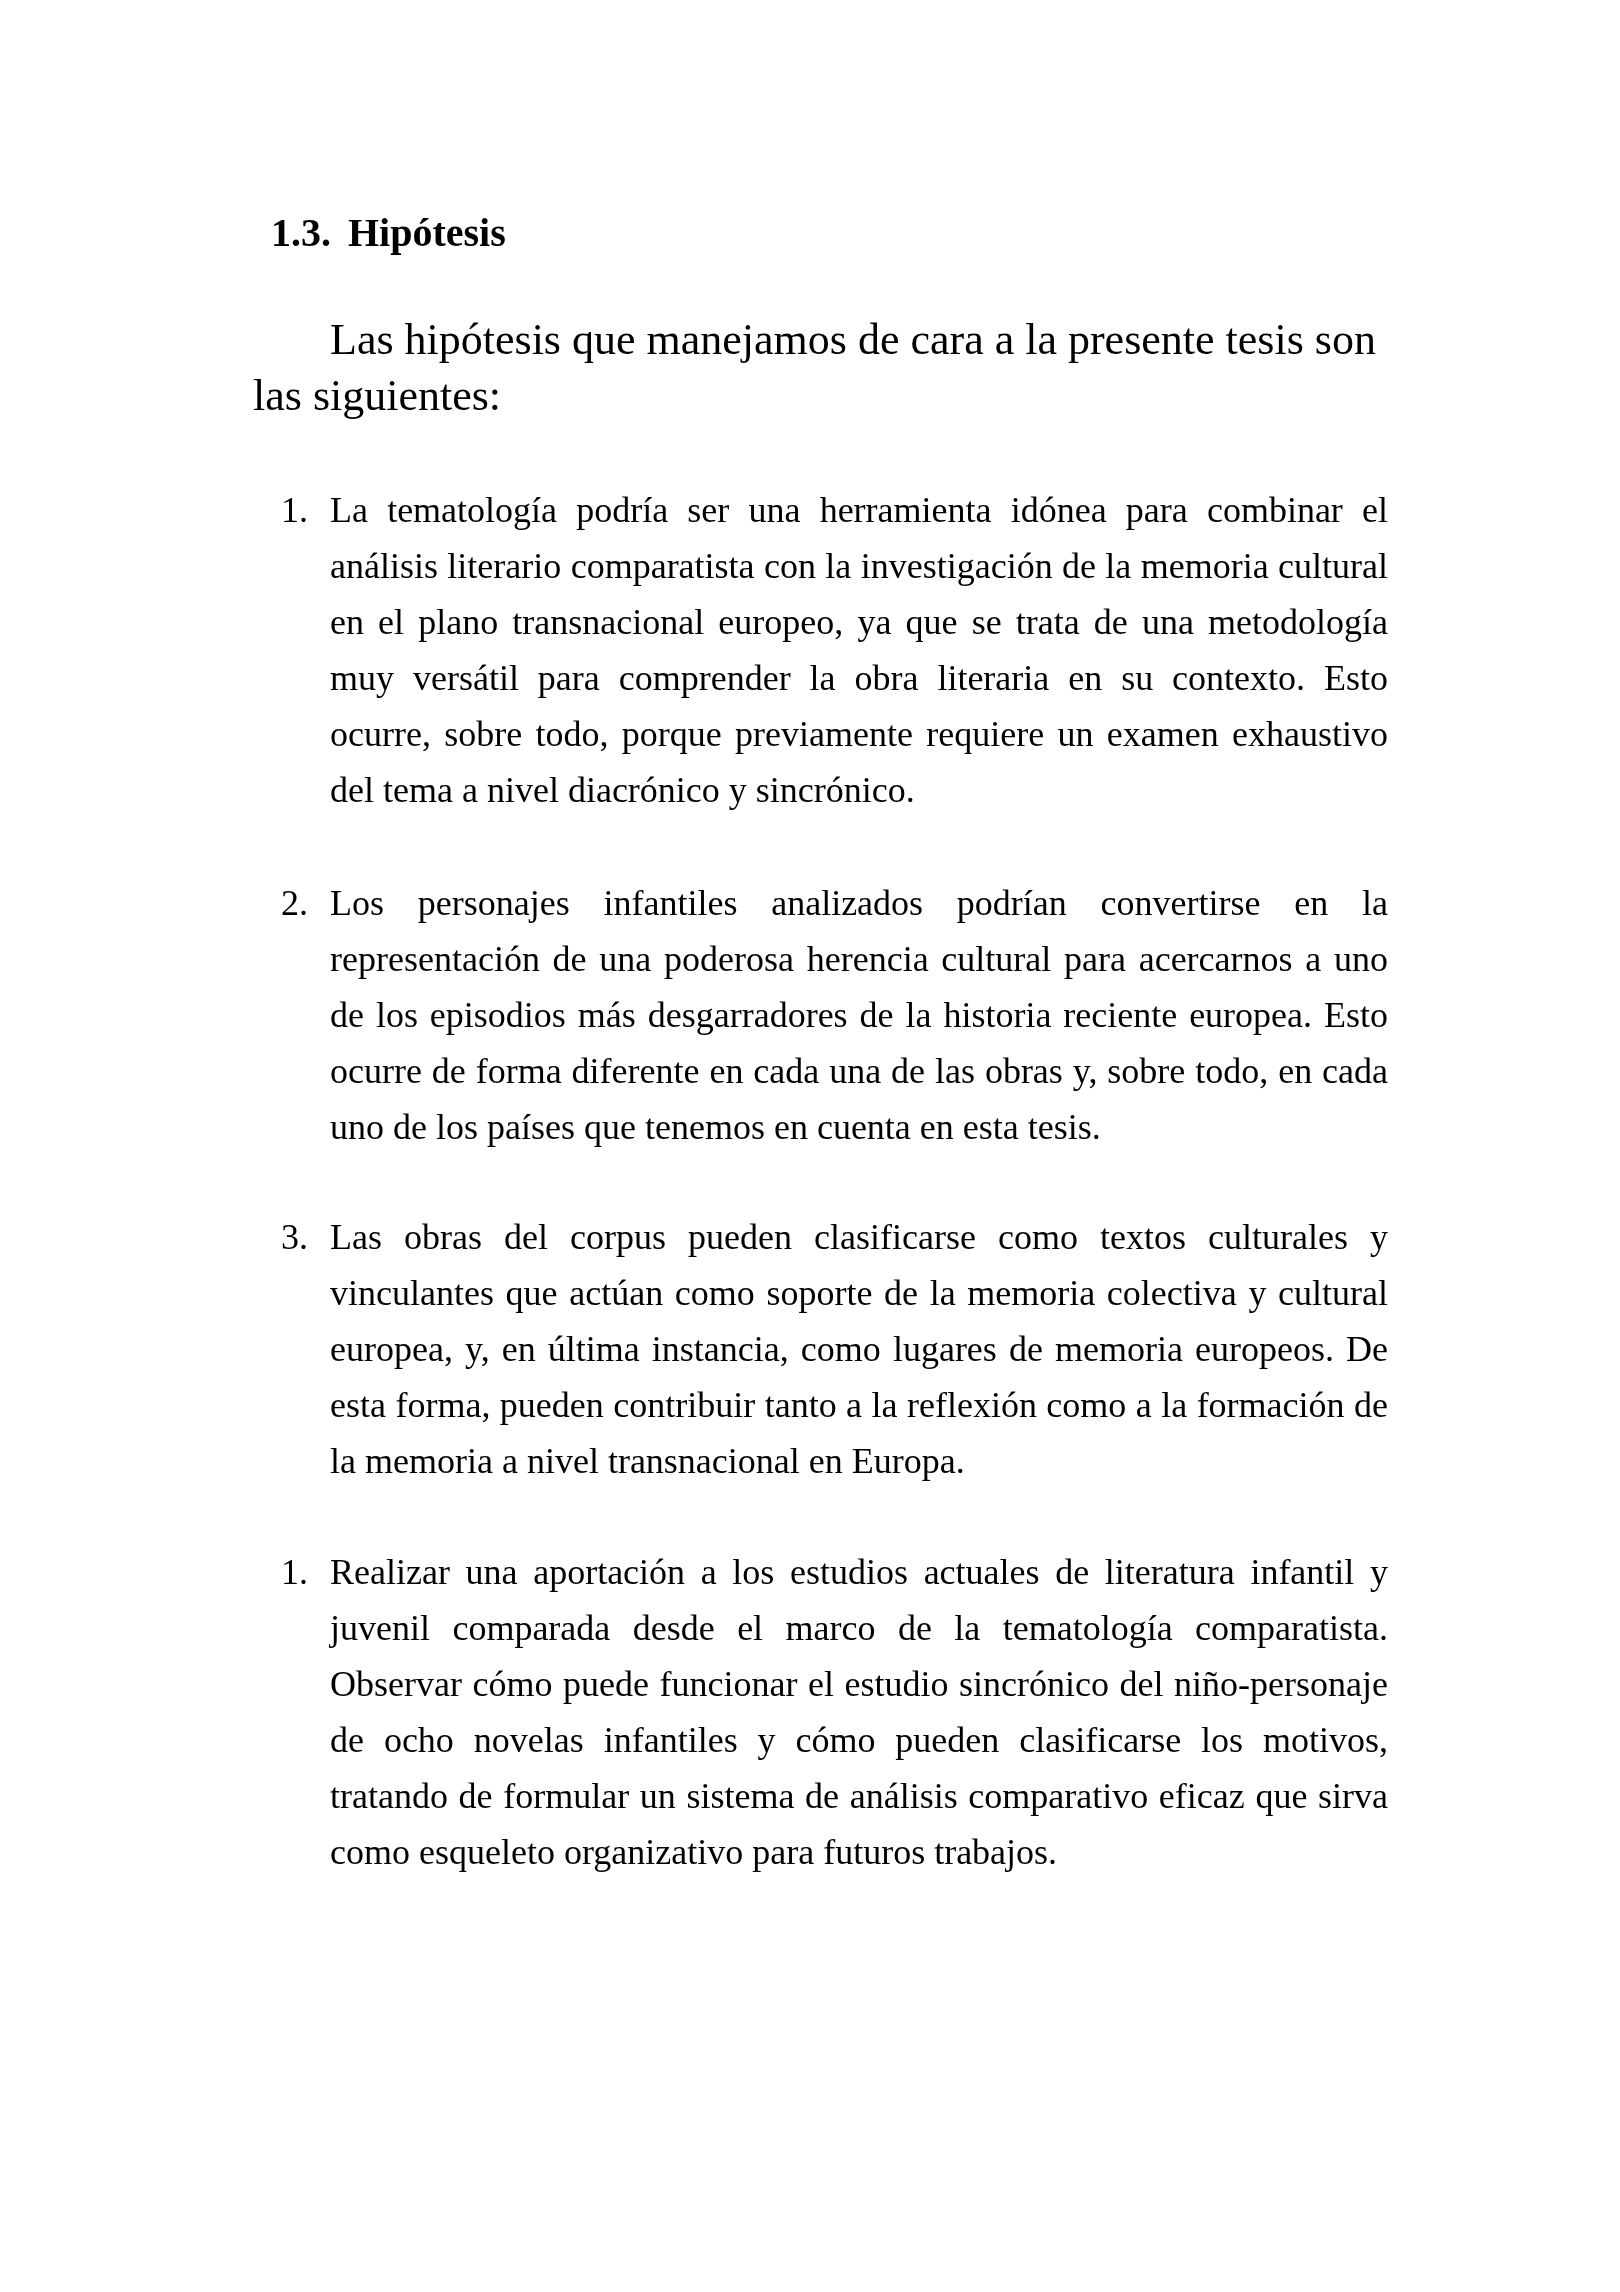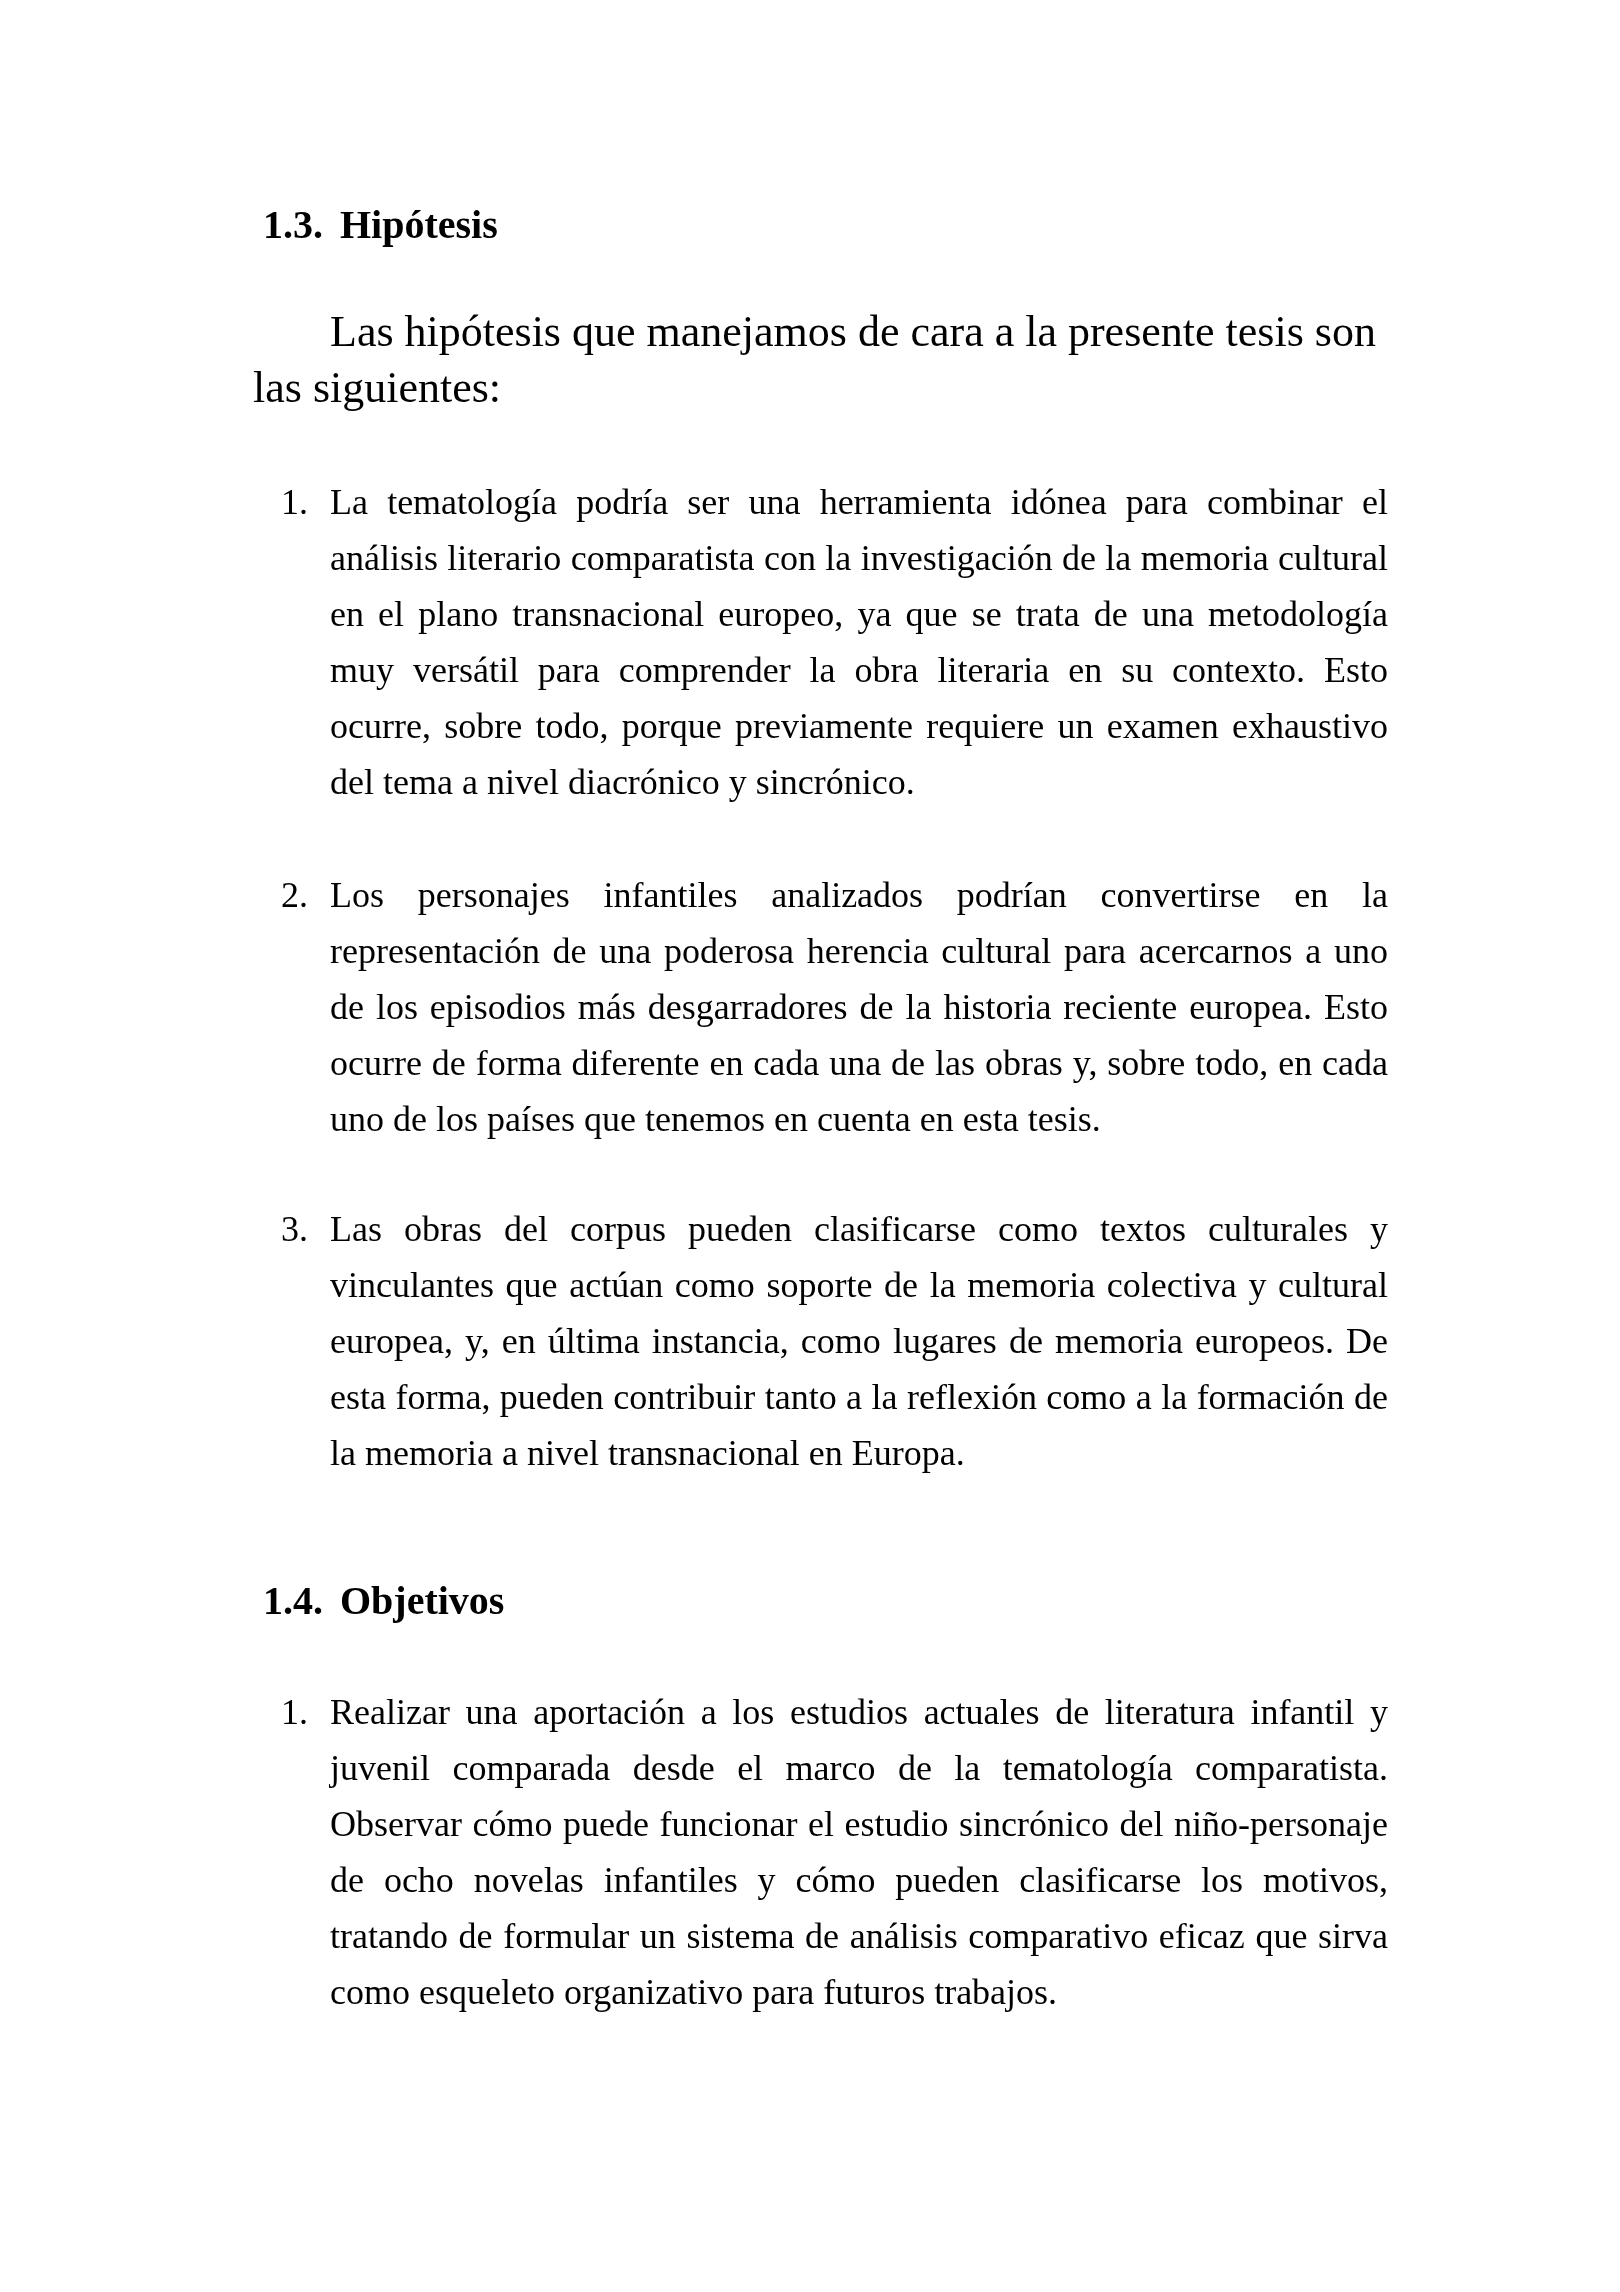--- a/index.html
+++ b/index.html
@@ -15,21 +15,21 @@
     color: #000000;
     font-family: "Liberation Serif", "DejaVu Serif", serif;
     box-sizing: border-box;
     padding: 187px 232px 0 253px;
     overflow: hidden;
   }
   .doc-heading {
     font-size: 40px;
     font-weight: bold;
     line-height: 56px;
-    margin: 10px;
+    margin: 18px;
   }
   .heading-num {
     display: inline-block;
     width: 77px;
   }
   .intro {
     font-size: 44px;
     line-height: 56px;
     text-indent: 77px;
     margin: 51px 0 0 0;
@@ -78,23 +78,20 @@
     <div class="item mt-58">
       <span class="item-num">2.</span>
       <span>Los personajes infantiles analizados podrían convertirse en la representación de una poderosa herencia cultural para acercarnos a uno de los episodios más desgarradores de la historia reciente europea. Esto ocurre de forma diferente en cada una de las obras y, sobre todo, en cada uno de los países que tenemos en cuenta en esta tesis.</span>
     </div>
     <div class="item mt-55">
       <span class="item-num">3.</span>
       <span>Las obras del corpus pueden clasificarse como textos culturales y vinculantes que actúan como soporte de la memoria colectiva y cultural europea, y, en última instancia, como lugares de memoria europeos. De esta forma, pueden contribuir tanto a la reflexión como a la formación de la memoria a nivel transnacional en Europa.</span>
     </div>
   </div>
 
-  <h2 class="doc-heading mt-94">
-    <span class="heading-num">1.4.</span><span>Objetivos</span>
-  </h2>
 
 
   <div class="list">
     <div class="item mt-56">
       <span class="item-num">1.</span>
       <span>Realizar una aportación a los estudios actuales de literatura infantil y juvenil comparada desde el marco de la tematología comparatista. Observar cómo puede funcionar el estudio sincrónico del niño-personaje de ocho novelas infantiles y cómo pueden clasificarse los motivos, tratando de formular un sistema de análisis comparativo eficaz que sirva como esqueleto organizativo para futuros trabajos.</span>
     </div>
   </div>
 
 </div>

